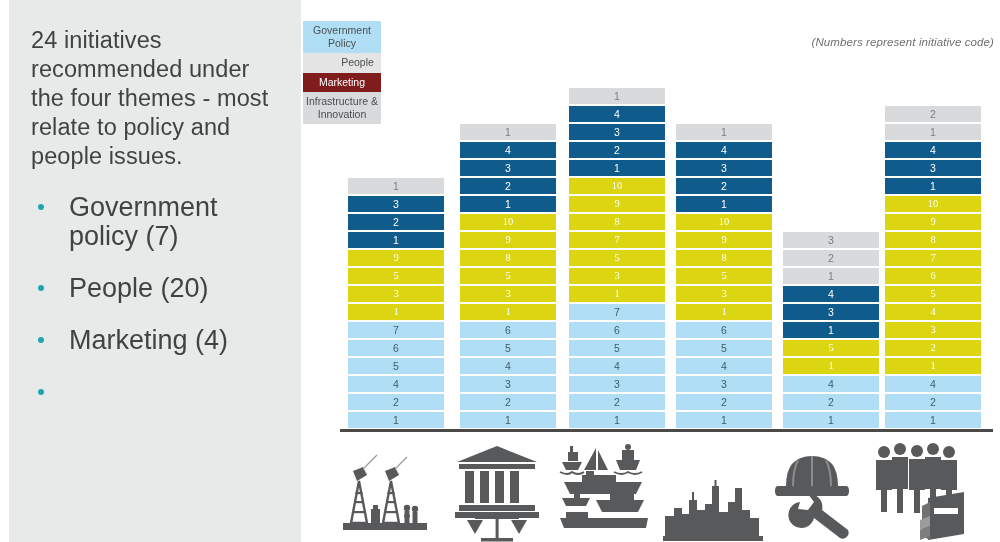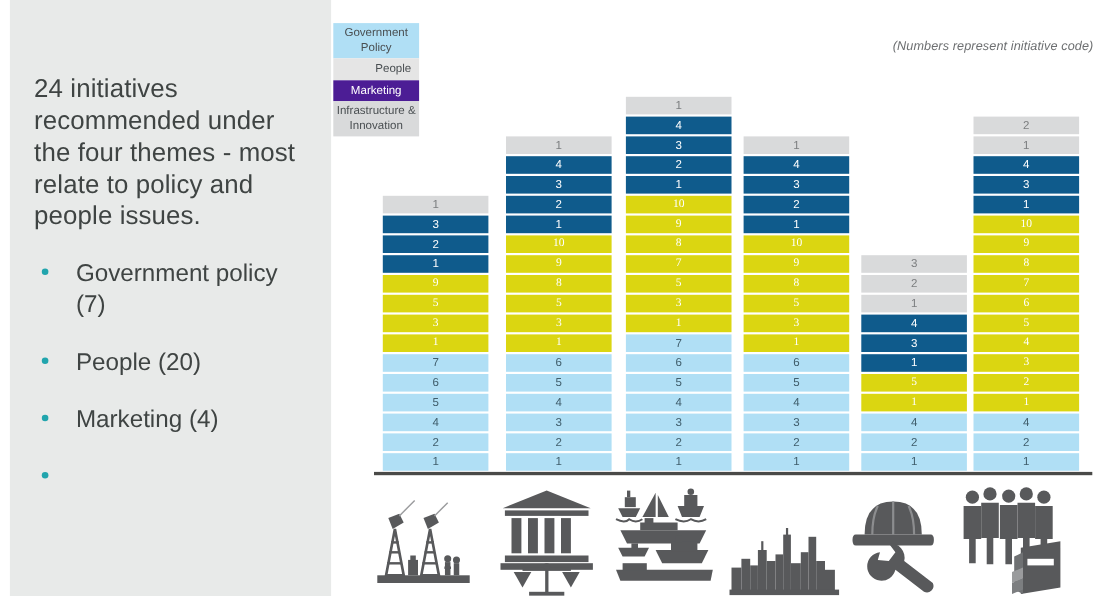--- a/index.html
+++ b/index.html
@@ -25,30 +25,29 @@
     background: #e8eae9;
     box-sizing: border-box;
     padding: 26px 22px 0 22px;
   }
   #headline {
     font-size: 23.5px;
     line-height: 29px;
     color: #3f4443;
     font-weight: 400;
     letter-spacing: 0.1px;
-    margin-top: 40px;
   }
   #bullet-list {
     margin: 22px 0 0 0;
     padding: 0;
     list-style: none;
   }
   #bullet-list li {
     position: relative;
-    font-size: 22px;
+    font-size: 27px;
     line-height: 29px;
     color: #3f4443;
     padding-left: 38px;
     margin-bottom: 23px;
     margin-top: 19px;
   }
   #bullet-list li .bullet-dot {
     position: absolute;
     left: 7px;
     top: 11px;
@@ -68,21 +67,21 @@
   }
   .legend-row {
     text-align: center;
     font-size: 10.5px;
     line-height: 12.5px;
     padding: 3px 2px 4px 2px;
     box-sizing: border-box;
   }
   .legend-row.gov   { background: #b0dff5; color: #4a4f52; }
   .legend-row.people{ background: #e5e5e5; color: #4a4f52; padding-left: 33px; }
-  .legend-row.mkt   { background: #4c1d95; color: #ffffff; }
+  .legend-row.mkt   { background: #7f1d1d; color: #ffffff; }
   .legend-row.infra { background: #d9dadb; color: #4a4f52; text-align: center; }
 
   
   #note {
     position: absolute;
     right: 6px;
     top: 36px;
     font-size: 11.5px;
     font-style: italic;
     color: #6d6f71;

